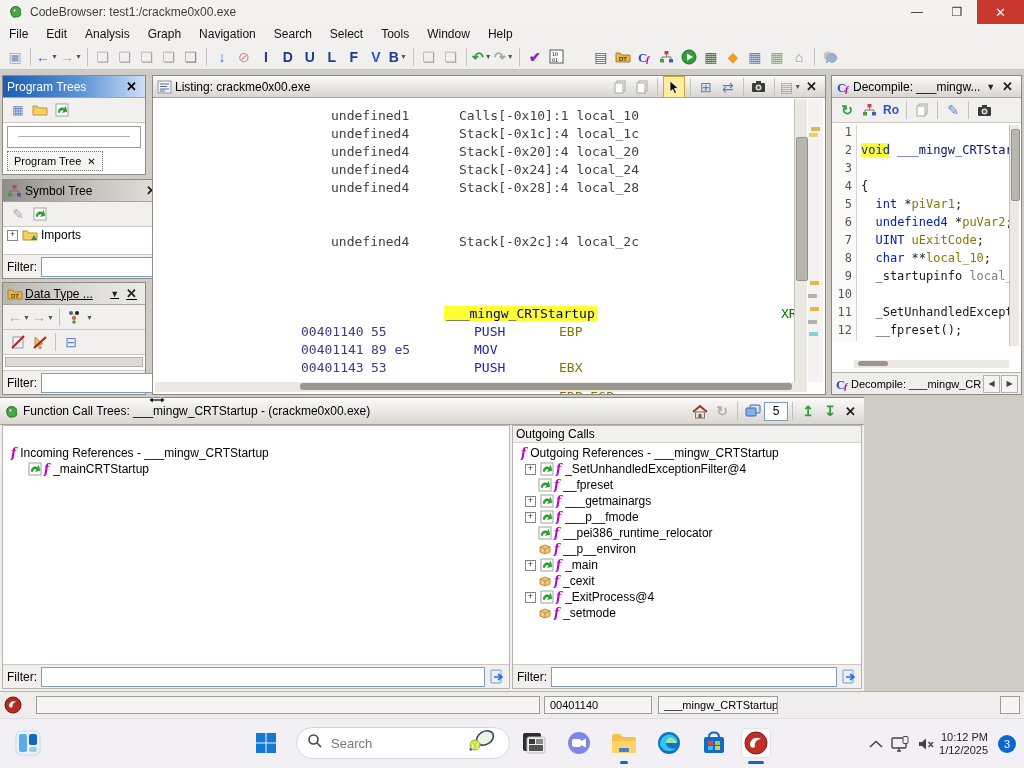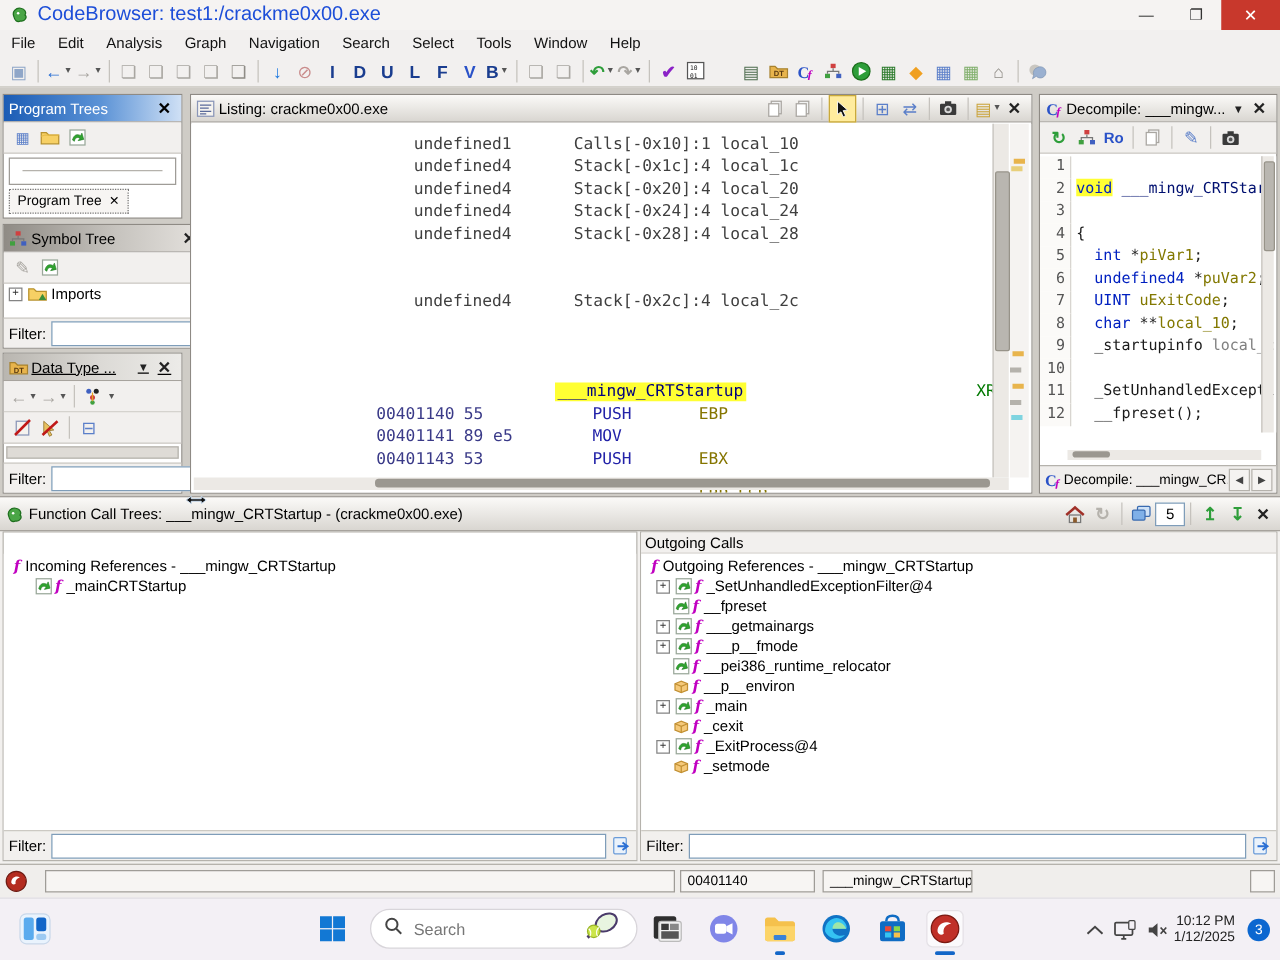--- a/index.html
+++ b/index.html
@@ -1,21 +1,21 @@
 <!DOCTYPE html>
 <html><head>
 <meta charset="utf-8">
 <style>
   html,body{margin:0;padding:0;}
   body{font-family:"Liberation Sans",sans-serif;background:#d4d0c8;}
   .screen{position:relative;width:1024px;height:768px;overflow:hidden;background:#cfccc6;}
   
   #titlebar{position:absolute;left:0;top:0;width:1024px;height:24px;background:#f5f3f2;display:flex;align-items:center;border-bottom:1px solid #e3e1df;}
   #titlebar .ticon{margin:0 6px 0 8px;width:16px;height:16px;}
-  #titlebar .ttext{font-size:16px;color:#1d4ed8;}
+  #titlebar .ttext{font-size:12px;color:#404040;}
   .wbtns{position:absolute;right:0;top:0;height:24px;display:flex;}
   .wbtn{width:40px;height:24px;display:flex;align-items:center;justify-content:center;font-size:12px;color:#333;}
   .wbtn.close{width:47px;background:#c8382c;color:#fff;font-size:13px;}
   
   #menubar{position:absolute;left:0;top:24px;width:1024px;height:20px;background:#f2f0ef;display:flex;align-items:center;font-size:12px;color:#111;}
   .menu-item{padding:2px 9px;}
   
   #toolbar{position:absolute;left:0;top:44px;width:1024px;height:26px;background:#f2f0ef;border-bottom:1px solid #c9c6c0;display:flex;align-items:center;padding-left:4px;box-sizing:border-box;}
   .tbi{min-width:20px;height:20px;display:inline-flex;align-items:center;justify-content:center;font-size:14px;margin:0 1px;}
   .tbi.b{font-weight:bold;}
@@ -54,21 +54,21 @@
   
   #dec-code{position:absolute;left:0;top:49px;right:0;bottom:48px;overflow:hidden;background:#fff;}
   .dec-line{height:18px;display:flex;font-family:"DejaVu Sans Mono",monospace;font-size:12px;}
   .dec-line .num{width:20px;text-align:right;color:#555;padding-right:4px;border-right:1px solid #d8d5d0;background:#fbfaf8;flex:0 0 auto;}
   .dec-line .code{white-space:pre;padding-left:4px;color:#1a1a1a;}
   .kw{color:#0020c0;} .fn{color:#001070;} .vr{color:#827800;} .gy{color:#808080;}
   .hl{background:#ffff33;}
   .dec-tab{position:absolute;left:0;right:0;bottom:0;height:22px;background:#f0eeec;border-top:1px solid #b5b2ac;display:flex;align-items:center;font-size:11px;padding:0 3px;box-sizing:border-box;}
   .mini-btn{width:15px;height:16px;border:1px solid #b5b2ac;background:#f5f3f1;display:inline-flex;align-items:center;justify-content:center;font-size:8px;color:#444;margin-left:1px;}
   
-  #calltrees{position:absolute;left:0;top:397px;width:1024px;height:294px;background:#f2f0ee;border-top:1px solid #8e8a84;box-sizing:border-box;}
+  #calltrees{position:absolute;left:0;top:397px;width:864px;height:294px;background:#f2f0ee;border-top:1px solid #8e8a84;box-sizing:border-box;}
   #ct-hdr{height:26px;display:flex;align-items:center;background:linear-gradient(180deg,#fbfaf8,#d9d6d1);border-bottom:1px solid #a7a39d;font-size:12px;padding:0 4px;}
   .ct-col{position:absolute;top:27px;bottom:2px;background:#fff;border:1px solid #b5b2ac;box-sizing:border-box;}
   .ct-label{height:17px;font-size:12px;background:#f2f0ee;border-bottom:1px solid #d5d2cd;padding:1px 3px;box-sizing:border-box;}
   .ct-tree{position:absolute;left:0;right:0;top:17px;bottom:24px;overflow:hidden;background:#fff;padding-top:2px;}
   
   #statusbar{position:absolute;left:0;top:691px;width:1024px;height:27px;background:#f0eeec;border-top:1px solid #b5b2ac;}
   .scell{position:absolute;top:4px;height:18px;border:1px solid #9f9c97;background:#f7f5f3;font-size:11px;display:flex;align-items:center;padding:0 5px;box-sizing:border-box;white-space:nowrap;overflow:hidden;}
   
   #taskbar{position:absolute;left:0;top:718px;width:1024px;height:50px;background:#f3f0f5;border-top:1px solid #e0dde2;}
   .tb-ic{position:absolute;top:10px;width:28px;height:28px;display:flex;align-items:center;justify-content:center;}

